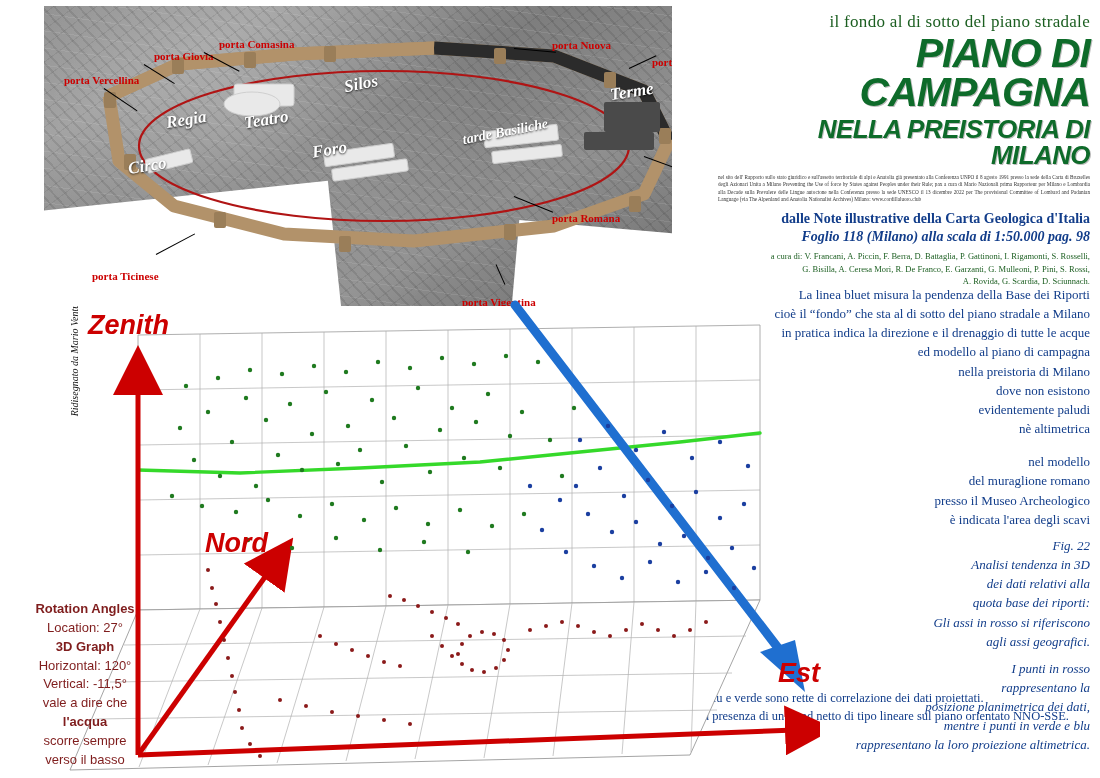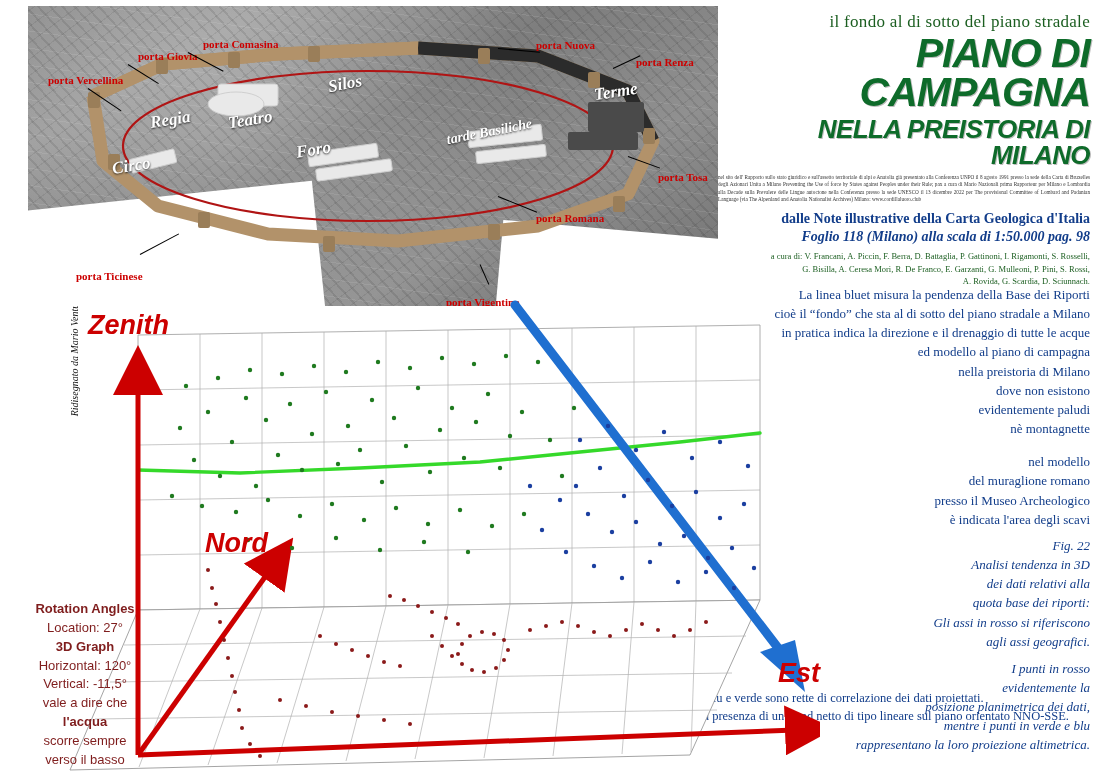--- a/index.html
+++ b/index.html
@@ -24,21 +24,21 @@
   .vert-credit2{
     position:absolute;left:-106px;top:310px;width:360px;
     transform:rotate(-90deg);transform-origin:center center;
     font-family:"Liberation Serif", serif;
     font-size:10px;font-style:italic;color:#111;
     text-align:center;white-space:nowrap;
   }
 
   
   .map-wrap{
-    position:absolute;left:28px;top:6px;width:690px;height:300px;
+    position:absolute;left:44px;top:6px;width:628px;height:300px;
     overflow:hidden;
   }
   .map-photo{
     position:absolute;inset:0;
     background:
       radial-gradient(circle at 30% 35%, rgba(255,255,255,.22), rgba(0,0,0,0) 55%),
       linear-gradient(150deg,#8d8d8d 0%,#9a9a9a 20%,#7e7e7e 45%,#8f8f8f 70%,#6f6f6f 100%);
     filter:contrast(1.05);
   }
   .map-photo:after{
@@ -248,37 +248,37 @@
 
   <div class="rcol">
     <div class="blk">
       <p>La linea bluet misura la pendenza della Base dei Riporti</p>
       <p>cioè il “fondo” che sta al di sotto del piano stradale a Milano</p>
       <p>in pratica indica la direzione e il drenaggio di tutte le acque</p>
       <p>ed modello al piano di campagna</p>
       <p>nella preistoria di Milano</p>
       <p>dove non esistono</p>
       <p>evidentemente paludi</p>
-      <p>nè montagnette</p>
+      <p>nè altimetrica</p>
     </div>
     <div class="blk" style="margin-top:16px;">
       <p>nel modello</p>
       <p>del muraglione romano</p>
       <p>presso il Museo Archeologico</p>
       <p>è indicata l'area degli scavi</p>
     </div>
     <div class="fig">
       <p>Fig. 22</p>
       <p>Analisi tendenza in 3D</p>
       <p>dei dati relativi alla</p>
       <p>quota base dei riporti:</p>
       <p>Gli assi in rosso si riferiscono</p>
       <p>agli assi geografici.</p>
       <p style="margin-top:10px;">I punti in rosso</p>
-      <p>evidentemente la</p>
+      <p>rappresentano la</p>
       <p>posizione planimetrica dei dati,</p>
       <p>mentre i punti in verde e blu</p>
       <p>rappresentano la loro proiezione altimetrica.</p>
     </div>
   </div>
 
   <div class="bottom-text">
     <div>Le linee in blu e verde sono rette di correlazione dei dati proiettati.</div>
     <div>Va notata la presenza di un trend netto di tipo lineare sul piano orientato NNO-SSE.</div>
   </div>

